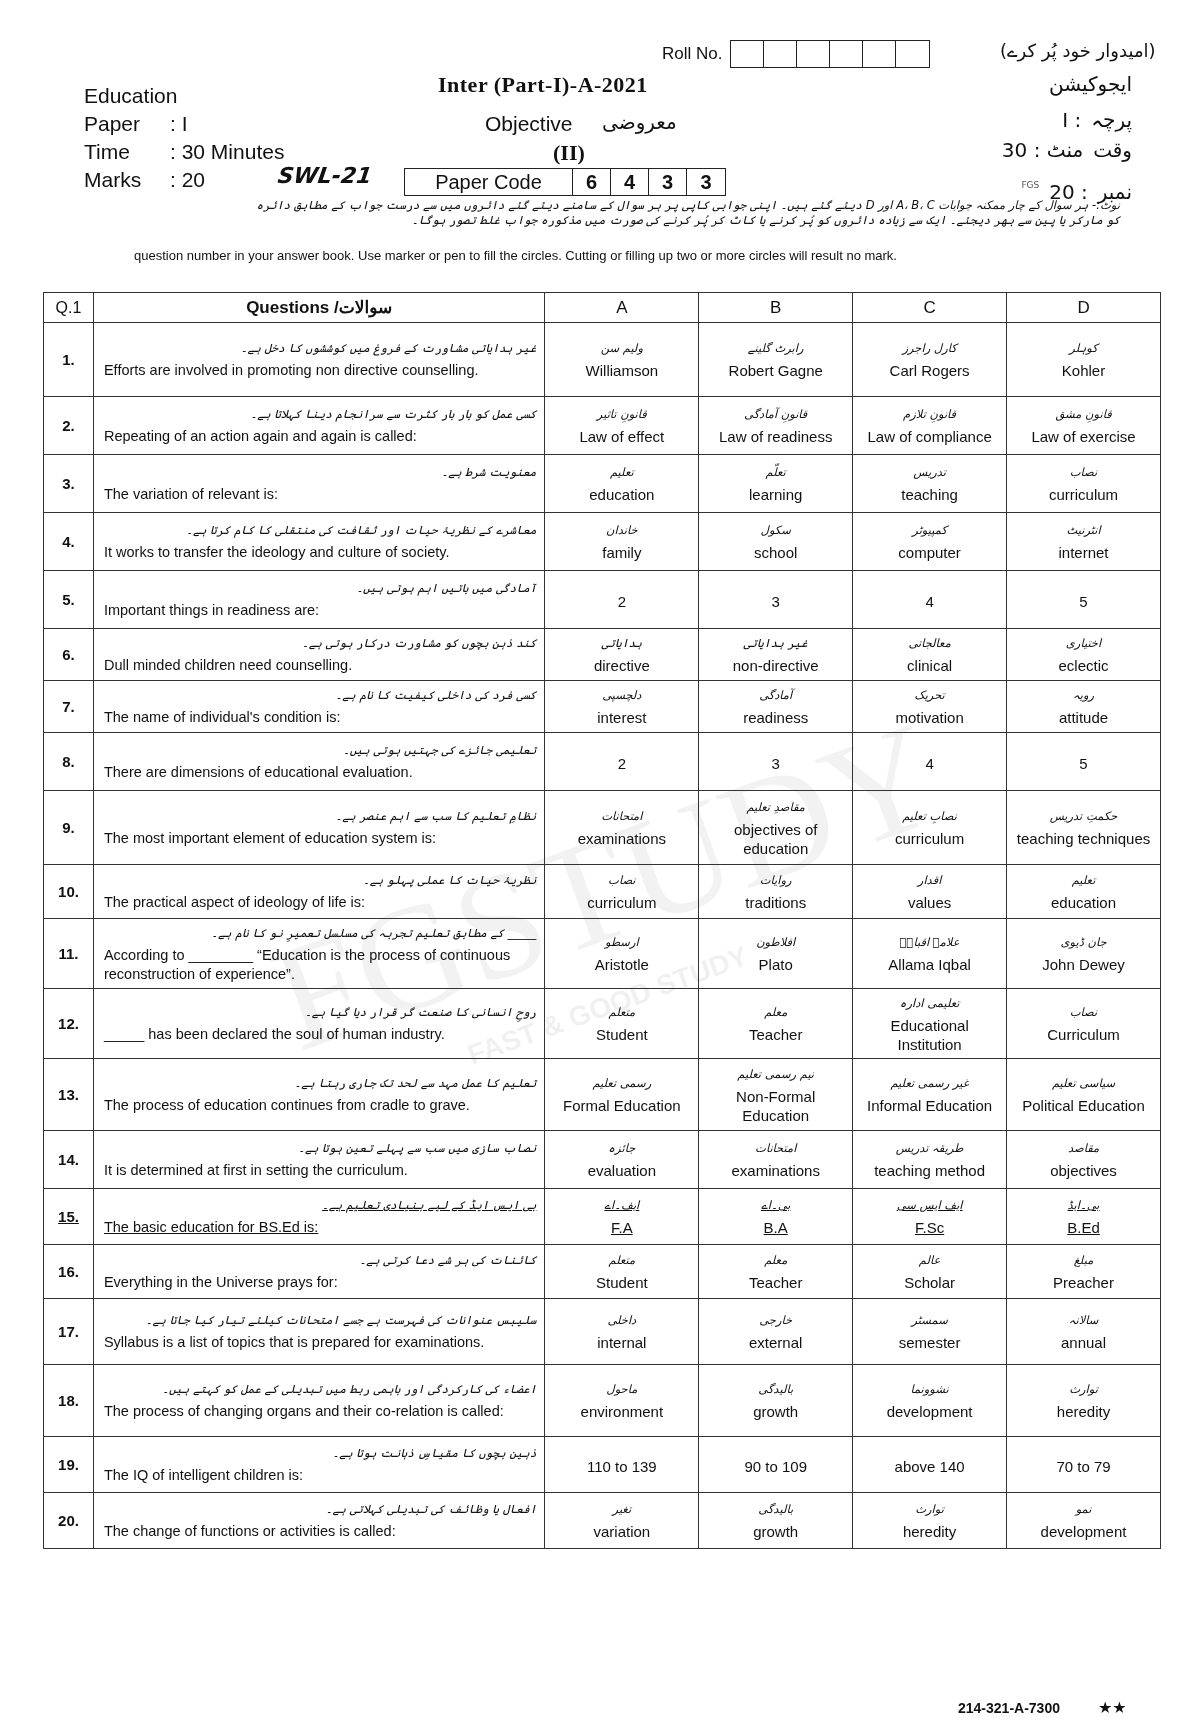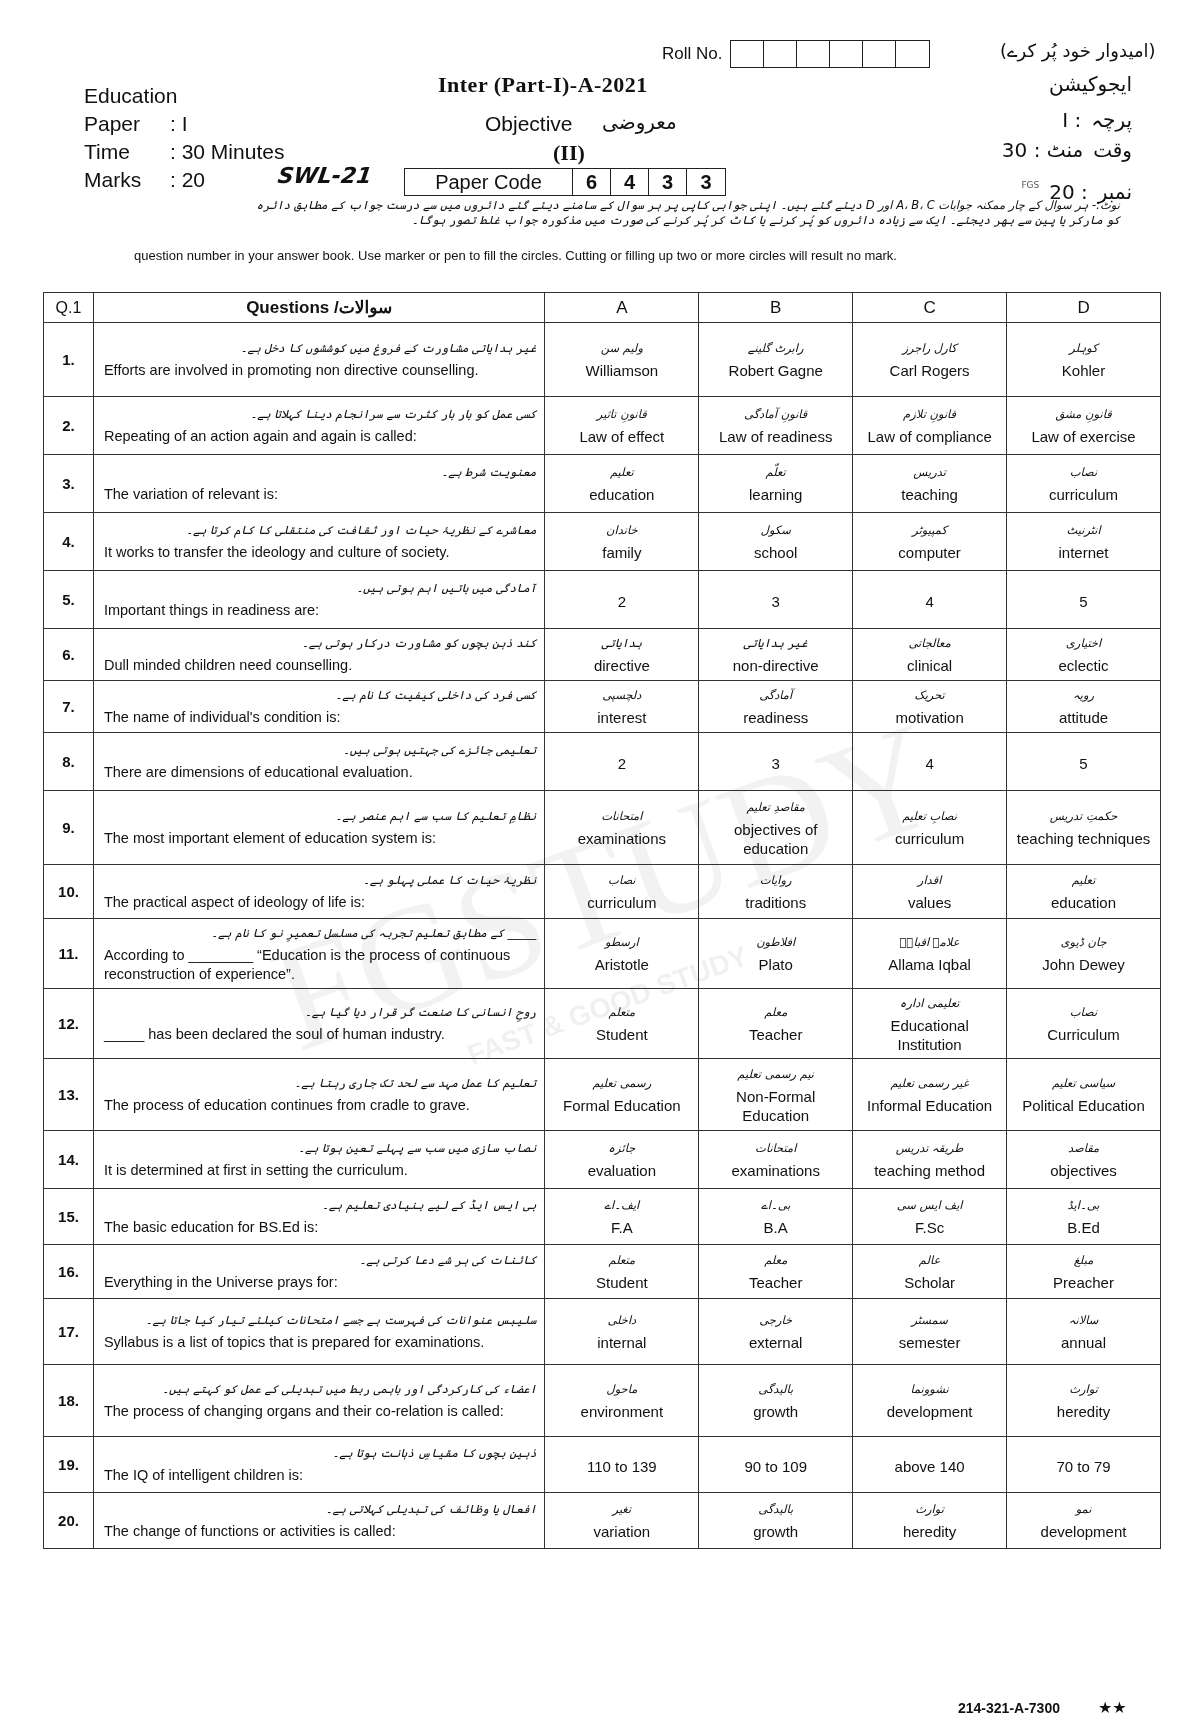--- a/index.html
+++ b/index.html
@@ -449,21 +449,21 @@
         </td>
         <td class="opt">
           <div class="ur">طریقہ تدریس</div>
           <div class="en">teaching method</div>
         </td>
         <td class="opt">
           <div class="ur">مقاصد</div>
           <div class="en">objectives</div>
         </td>
       </tr>
-      <tr style="height: 56px;">
+      <tr style="height: 56px; text-decoration: underline;">
         <td class="num">15.</td>
         <td class="qcell">
           <div class="ur">بی ایس ایڈ کے لیے بنیادی تعلیم ہے۔</div>
           <div class="en">The basic education for BS.Ed is:</div>
         </td>
         <td class="opt">
           <div class="ur">ایف۔اے</div>
           <div class="en">F.A</div>
         </td>
         <td class="opt">

